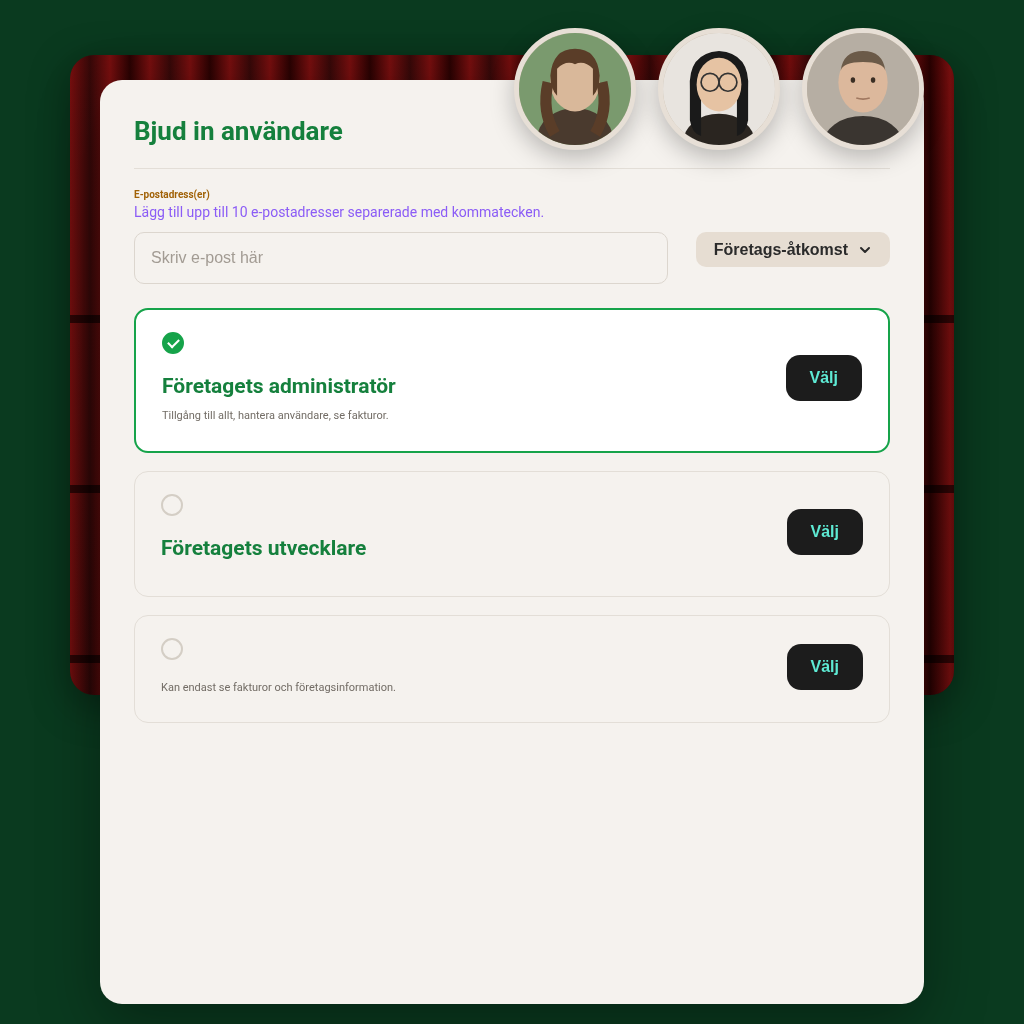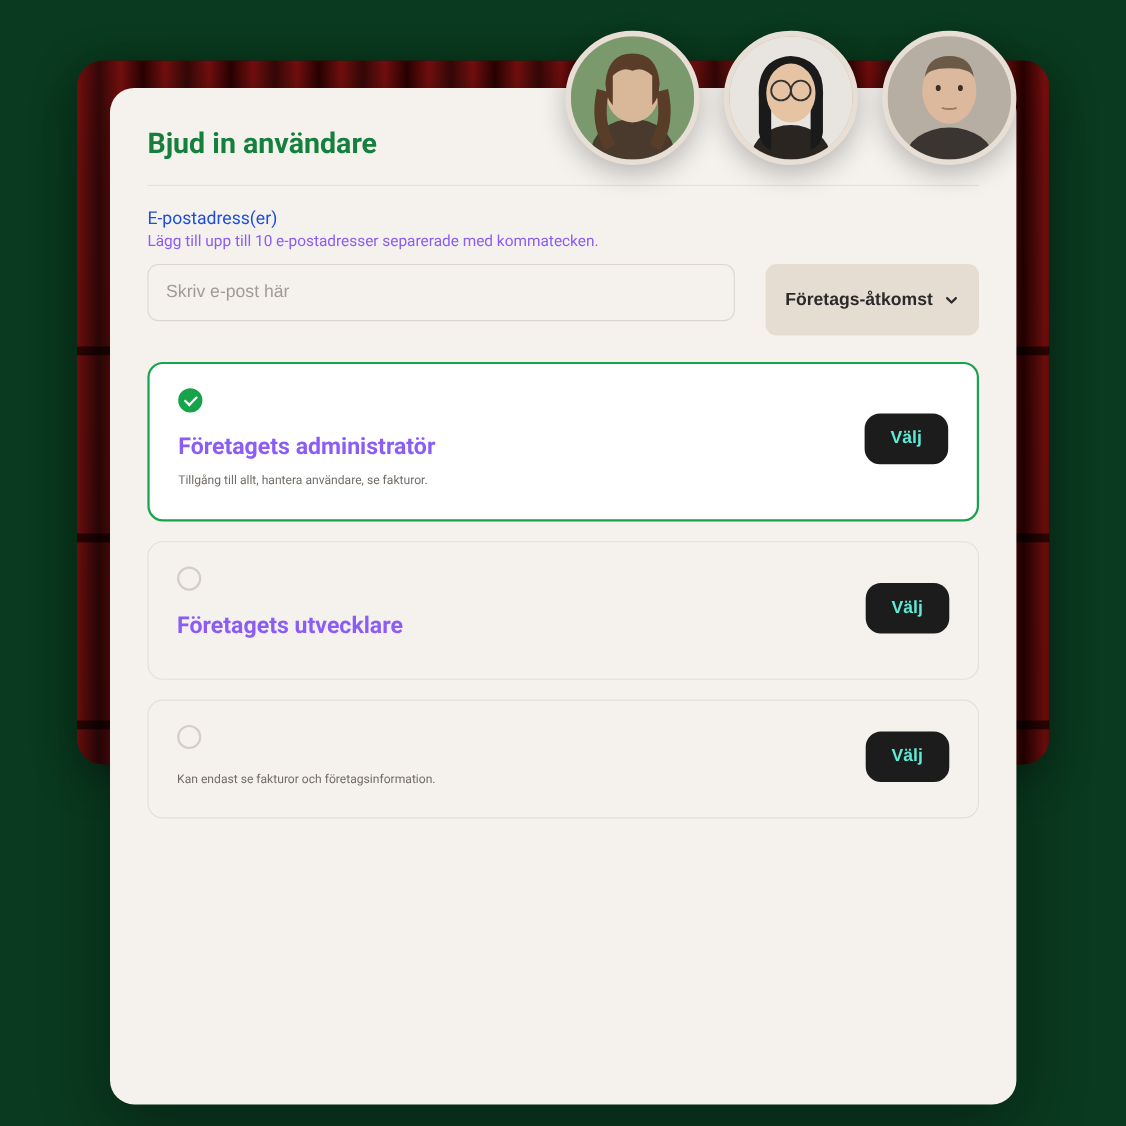--- a/index.html
+++ b/index.html
@@ -61,23 +61,23 @@
     border-bottom: 1px solid #e3ded7;
     padding-bottom: 22px;
     margin-bottom: 20px;
   }
   .card-title {
     font-size: 26px;
     font-weight: 700;
     color: #15803d;
   }
   .field-label {
-    font-size: 16px;
-    font-weight: 400;
-    color: #1d4ed8;
+    font-size: 10px;
+    font-weight: 700;
+    color: #a16207;
   }
   .field-hint {
     font-size: 14px;
     color: #8b5cf6;
     margin-top: 4px;
   }
   .input-row {
     display: flex;
     gap: 28px;
     margin-top: 12px;
@@ -88,21 +88,21 @@
     height: 52px;
     border: 1px solid #dcd6ce;
     background: #f5f2ee;
     border-radius: 10px;
     padding: 0 16px;
     font-size: 16px;
     color: #333;
   }
   .text-input::placeholder { color: #a29b93; }
   .dropdown {
-    height: 65px;
+    height: 35px;
     background: #e6ddd2;
     border: none;
     border-radius: 10px;
     padding: 0 18px;
     display: flex;
     align-items: center;
     gap: 10px;
     font-size: 16px;
     font-weight: 600;
     color: #2a2a2a;
@@ -148,21 +148,21 @@
     content: "";
     width: 9px;
     height: 5px;
     border-left: 2.5px solid #fff;
     border-bottom: 2.5px solid #fff;
     transform: rotate(-45deg) translate(1px,-1px);
   }
   .role-title {
     font-size: 21px;
     font-weight: 700;
-    color: #8b5cf6;
+    color: #15803d;
     margin-bottom: 10px;
   }
   .role-desc {
     font-size: 11px;
     color: #726c65;
     line-height: 1.5;
     max-width: 460px;
   }
   .select-btn {
     background: #1c1c1c;

